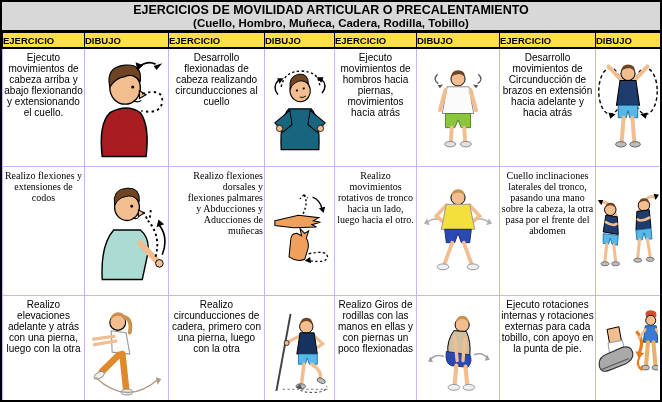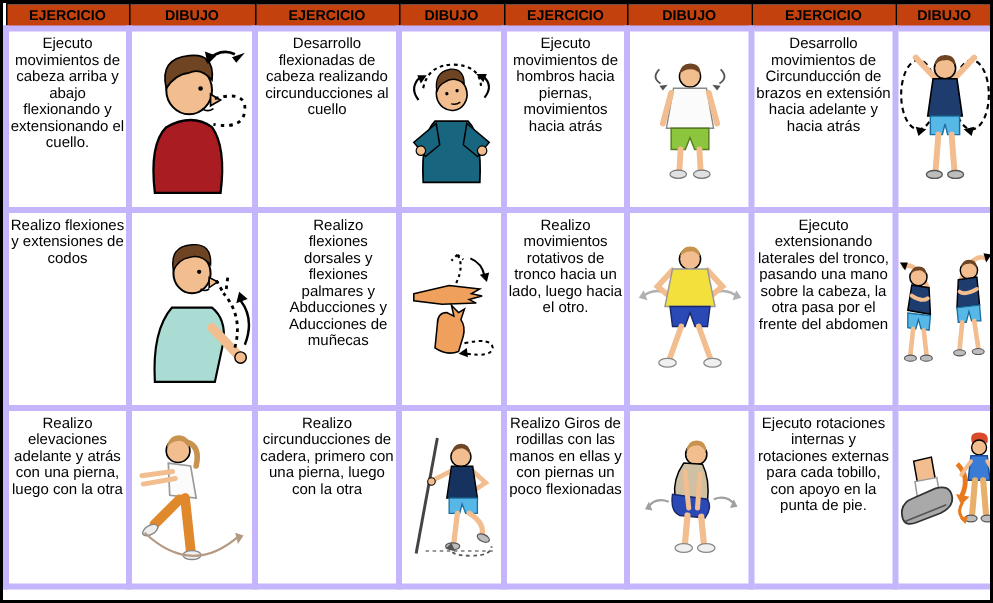--- a/index.html
+++ b/index.html
@@ -10,37 +10,41 @@
   }
   .titlebar {
     background:#d8d8d8; border-bottom:2px solid #000;
     text-align:center; padding:2px 0 2px; height:24px; box-sizing:content-box;
   }
   .t1 { font-weight:bold; font-size:12.5px; line-height:13px; }
   .t2 { font-weight:bold; font-size:11.5px; line-height:12px; }
   table { border-collapse:collapse; table-layout:fixed; width:658px; }
   th {
     border:1px solid #000; border-bottom:2px solid #000;
-    font-size:9.5px; font-weight:bold; height:14px; padding:0; text-align:center;
-    background:#c2410c;
+    font-size:9.5px; font-weight:bold; height:14px; padding:0; text-align:left;
+    background:#fde047;
   }
-  td { border:4px solid #c4b5fd; vertical-align:top; padding:1px; overflow:hidden; }
+  td { border:1px solid #c4b5fd; vertical-align:top; padding:1px; overflow:hidden; }
   td.ex { font-size:10px; line-height:11px; text-align:center; padding-top:3px; }
-  td.ex.left { text-align:center; padding-left:16px; }
+  td.ex.left { text-align:right; padding-left:16px; }
   td.img { vertical-align:middle; text-align:center; padding:0; }
   tr.r1 td { height:113px; }
-  tr.r2 td { height:124px; }
+  tr.r2 td { height:124px;font-family:Liberation Serif, serif; }
   tr.r3 td { height:111px; }
   svg.fig { display:block; margin:0 auto; }
 </style>
 </head>
 <body>
 
 <div class="page">
 
+  <div class="titlebar">
+    <div class="t1">EJERCICIOS DE MOVILIDAD ARTICULAR O PRECALENTAMIENTO</div>
+    <div class="t2">(Cuello, Hombro, Muñeca, Cadera, Rodilla, Tobillo)</div>
+  </div>
 
   <table>
     <colgroup>
       <col style="width:82px">
         <col style="width:84px">
         <col style="width:96px">
         <col style="width:70px">
       <col style="width:82px">
         <col style="width:83px">
         <col style="width:96px">
@@ -174,21 +178,21 @@
             <circle cx="42" cy="15" r="8.5" fill="#f2bd8f" stroke="#000" stroke-width="1.2"></circle>
             <path d="M34,13 Q35,5 42,5 Q50,5 50,13 Q46,8 42,9 Q37,9 34,13 Z" fill="#c8934e"></path>
             <path d="M28,24 L16,37 L27,46 M56,24 L68,37 L57,46" stroke="#f2bd8f" stroke-width="4.5" fill="none" stroke-linecap="round"></path>
             <path d="M28,23 L56,23 L62,53 L22,53 Z" fill="#f3e03c" stroke="#999" stroke-width="1.2"></path>
             <path d="M26,53 L58,53 L56,69 L46,69 L42,58 L38,69 L28,69 Z" fill="#2b49b5" stroke="#17276b" stroke-width="1.1"></path>
             <path d="M35,69 L26,94 M49,69 L58,94" stroke="#f2bd8f" stroke-width="4.5" stroke-linecap="round"></path>
             <ellipse cx="24" cy="98" rx="7" ry="3.5" fill="#f0f0f0" stroke="#888" stroke-width="1"></ellipse>
             <ellipse cx="60" cy="98" rx="7" ry="3.5" fill="#f0f0f0" stroke="#888" stroke-width="1"></ellipse>
           </svg>
         </td>
-        <td class="ex">Ejecuto extensionando laterales del tronco, pasando una mano sobre la cabeza, la otra pasa por el frente del abdomen</td>
+        <td class="ex">Cuello inclinaciones laterales del tronco, pasando una mano sobre la cabeza, la otra pasa por el frente del abdomen</td>
         <td class="img">
           <svg class="fig" width="62" height="112" viewBox="0 0 70 110">
             <g transform="translate(1,14)">
               <path d="M21,25 Q12,5 3,9" fill="none" stroke="#f2bd8f" stroke-width="3.5" stroke-linecap="round"></path>
               <path d="M6,6 l-6,0 l4,6 z" fill="#000"></path>
               <circle cx="14" cy="17" r="6.5" fill="#f2bd8f" stroke="#000" stroke-width="1.1"></circle>
               <path d="M8,15 Q9,9 14,9 Q20,9 20,15 Q16,11 14,12 Q10,12 8,15 Z" fill="#6e4423"></path>
               <path d="M9,23 L22,25 L23,45 L6,42 Z" fill="#1e3c6e" stroke="#000" stroke-width="1.1"></path>
               <path d="M9,31 Q17,36 21,33" fill="none" stroke="#f2bd8f" stroke-width="3" stroke-linecap="round"></path>
               <path d="M6,44 L23,46 L22,57 L16,56 L14,49 L12,56 L6,55 Z" fill="#57b8e8" stroke="#1b6ea0" stroke-width="1"></path>

